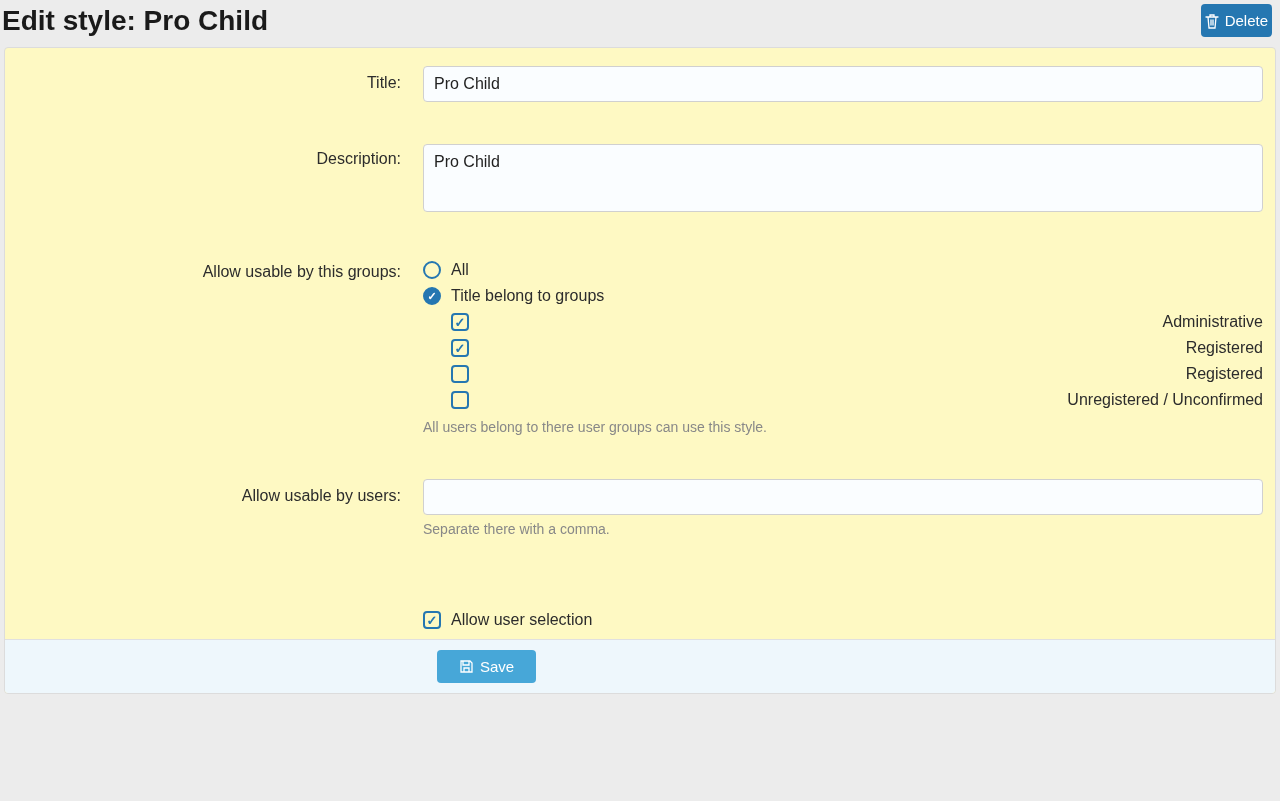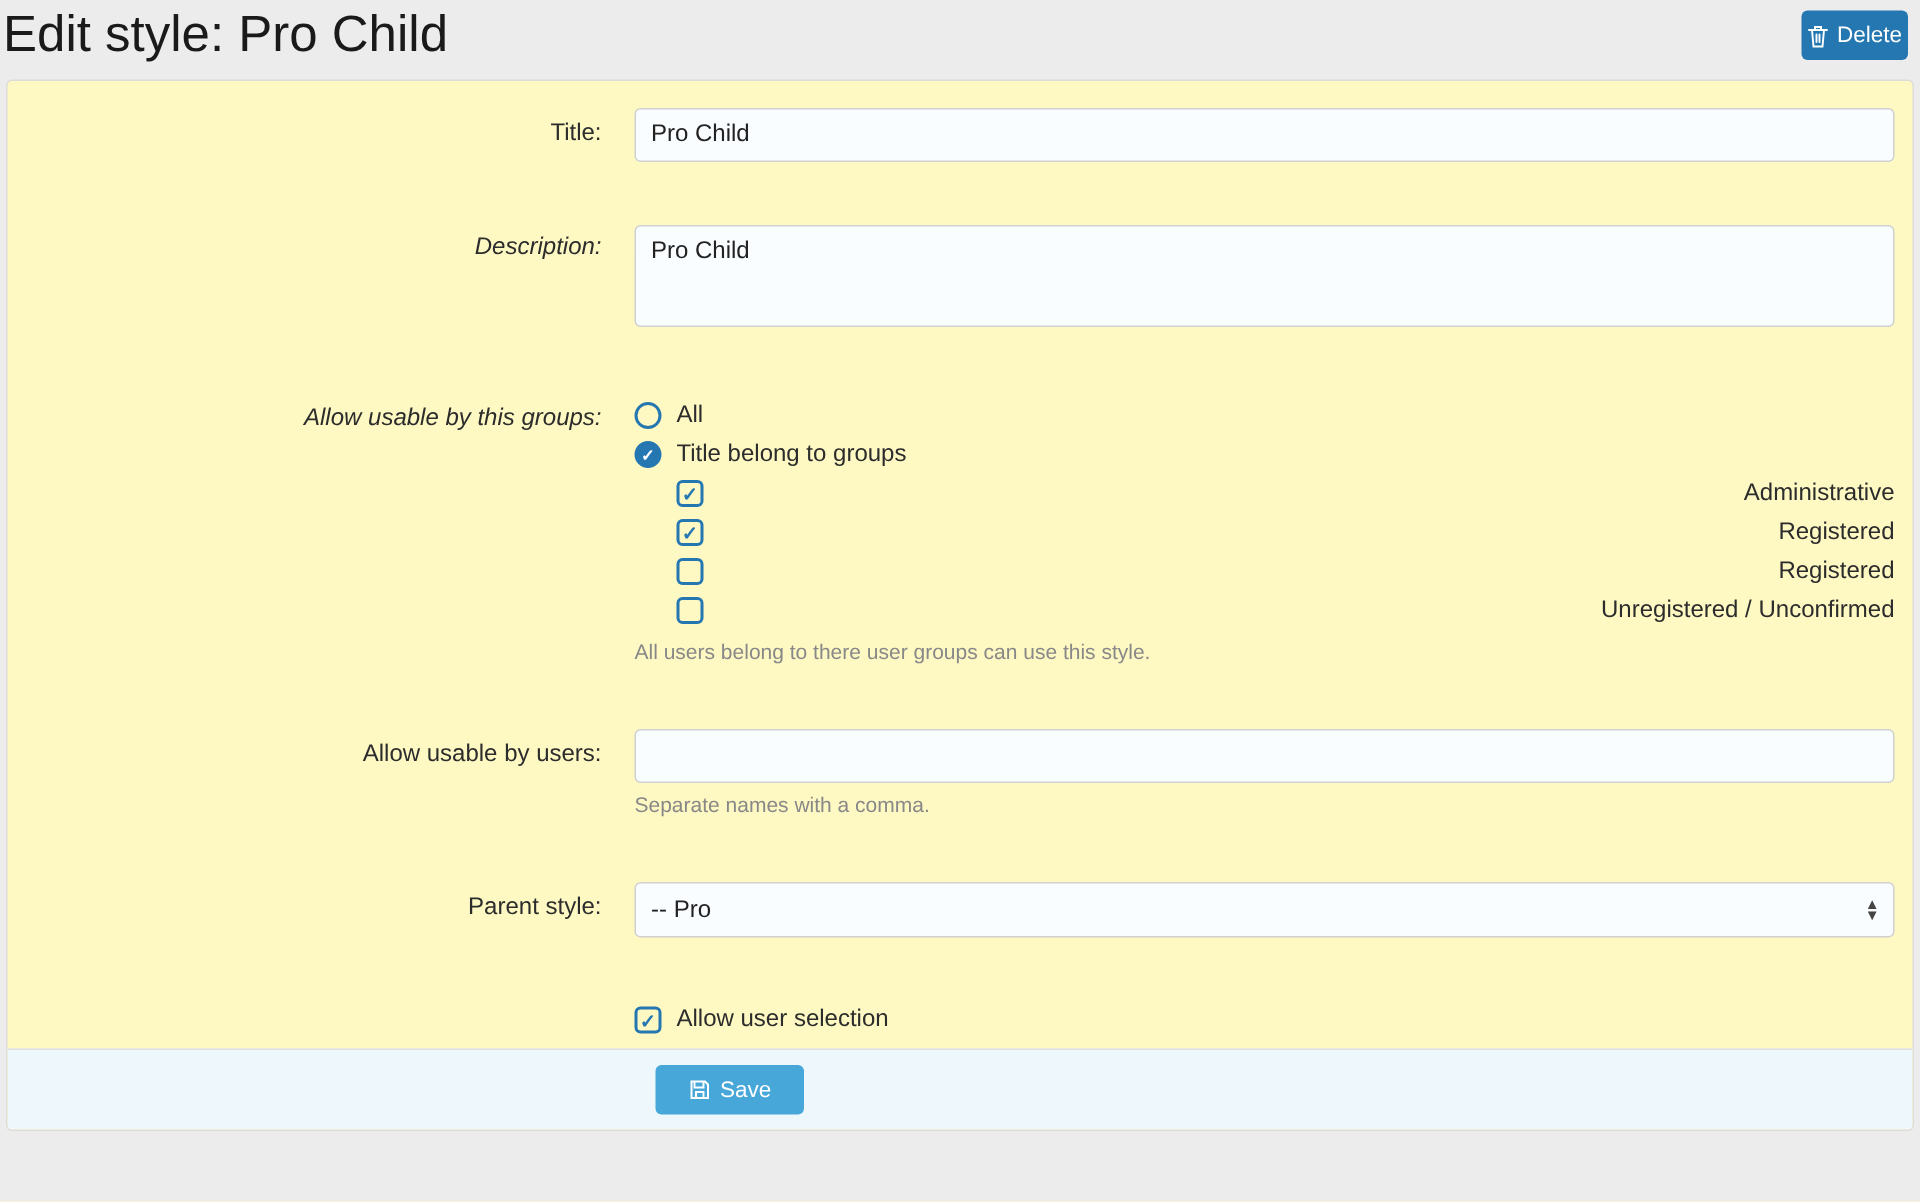--- a/index.html
+++ b/index.html
@@ -14,22 +14,22 @@
   .page {
     padding: 0 0 20px 0;
   }
   .header-row {
     display: flex;
     justify-content: space-between;
     align-items: center;
     padding: 4px 8px 10px 2px;
   }
   h1 {
-    font-size: 34px;
-    font-weight: 400;
+    font-size: 28px;
+    font-weight: 700;
     margin: 0;
     color: #1a1a1a;
   }
   .btn-primary {
     background: #2577b1;
     color: #fff;
     border: none;
     border-radius: 4px;
     padding: 8px 4px;
     font-size: 15px;
@@ -63,21 +63,21 @@
     padding: 10px 12px 6px 10px;
   }
   .form-row.tall { padding-top: 18px; }
   .form-label {
     flex: 0 0 408px;
     text-align: right;
     padding: 8px 22px 0 0;
     font-size: 16px;
     color: #2c2c2c;
   }
-  .form-label.wide-pad { padding-top: 6px; font-style: italic; }
+  .form-label.wide-pad { padding-top: 6px; }
   .form-control-wrap {
     flex: 1;
   }
   .text-input {
     width: 100%;
     padding: 8px 10px;
     font-size: 16px;
     border: 1px solid #d0d0d0;
     border-radius: 4px;
     background: #fafdff;
@@ -248,37 +248,26 @@
         <div class="help-text">All users belong to there user groups can use this style.</div>
       </div>
     </div>
 
     <div class="spacer-lg"></div>
 
     <div class="form-row">
       <div class="form-label">Allow usable by users:</div>
       <div class="form-control-wrap">
         <input type="text" class="text-input" value="" style="">
-        <div class="help-text">Separate names with a comma.</div>
-      </div>
-    </div>
-
-    <div class="spacer-lg"></div>
-
-    <div class="form-row">
-      <div class="form-label">Parent style:</div>
-      <div class="form-control-wrap">
-        <div class="select-wrap">
-          <select class="select">
-            <option>-- Pro</option>
-          </select>
-          <div class="select-arrows">▲<br>▼</div>
-        </div>
-      </div>
-    </div>
+        <div class="help-text">Separate there with a comma.</div>
+      </div>
+    </div>
+
+    <div class="spacer-lg"></div>
+
 
     <div class="spacer-lg"></div>
 
     <div class="form-row">
       <div class="form-label"></div>
       <div class="form-control-wrap">
         <div class="check-row">
           <span class="checkbox checked"></span>
           <span>Allow user selection</span>
         </div>

